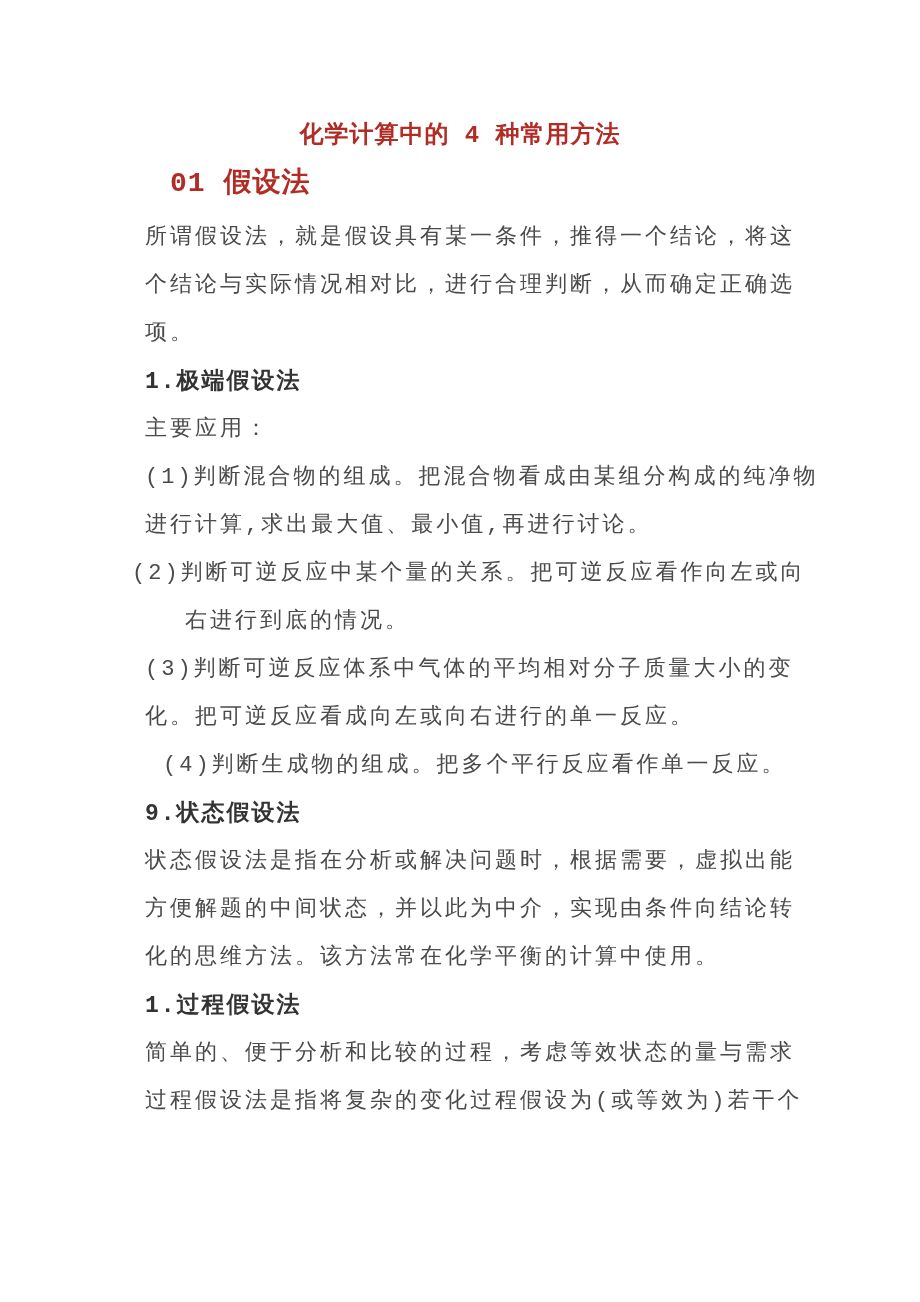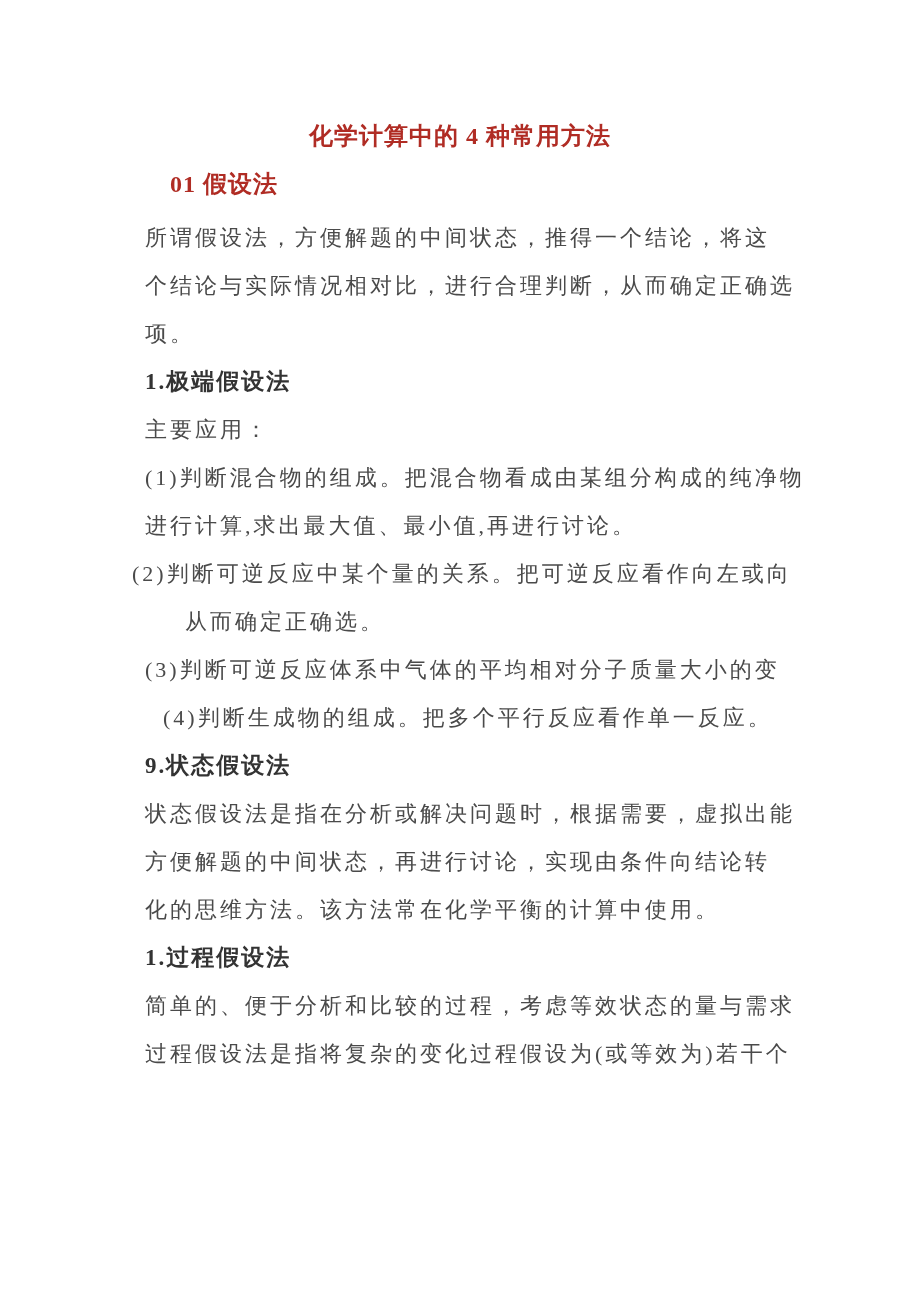--- a/index.html
+++ b/index.html
@@ -12,42 +12,42 @@
     margin: 0;
     padding: 0;
     background: var(--bg);
   }
   .page {
     position: relative;
     width: 920px;
     height: 1302px;
     background: var(--bg);
     overflow: hidden;
-    font-family: Liberation Serif, serif;
+    font-family: Liberation Mono, monospace;
   }
   .content {
     padding: 0 130px 0 145px;
   }
   .doc-title {
     margin-top: 112px;
     margin-left: -15px;
     height: 48px;
     line-height: 48px;
     text-align: center;
     font-size: 24px;
     font-weight: bold;
     letter-spacing: 1px;
     color: var(--red);
     white-space: nowrap;
   }
   .section-heading {
     height: 48px;
     line-height: 48px;
     padding-left: 25px;
-    font-size: 24px;
+    font-size: 28px;
     font-weight: bold;
     letter-spacing: 1px;
     color: var(--red);
     white-space: nowrap;
   }
   .para { margin: 0; }
   .line {
     height: 48px;
     line-height: 48px;
     font-size: 22px;
@@ -71,44 +71,45 @@
 <body>
 
 <div class="page">
   <div class="content">
 
     <div class="doc-title">化学计算中的 4 种常用方法</div>
 
     <div class="section-heading">01 假设法</div>
 
     <div class="para intro">
-      <div class="line">所谓假设法，方便解题的中间状态，推得一个结论，将这</div>
+      <div class="line">所谓假设法，就是假设具有某一条件，推得一个结论，将这</div>
       <div class="line">个结论与实际情况相对比，进行合理判断，从而确定正确选</div>
       <div class="line">项。</div>
     </div>
 
     <div class="para">
       <div class="line heading">1.极端假设法</div>
       <div class="line">主要应用：</div>
 
       <div class="line">(1)判断混合物的组成。把混合物看成由某组分构成的纯净物</div>
       <div class="line">进行计算,求出最大值、最小值,再进行讨论。</div>
 
       <div class="line item2-l1">(2)判断可逆反应中某个量的关系。把可逆反应看作向左或向</div>
-      <div class="line item2-l2">从而确定正确选。</div>
+      <div class="line item2-l2">右进行到底的情况。</div>
 
       <div class="line item3-l1">(3)判断可逆反应体系中气体的平均相对分子质量大小的变</div>
+      <div class="line">化。把可逆反应看成向左或向右进行的单一反应。</div>
 
       <div class="line item4-l1">(4)判断生成物的组成。把多个平行反应看作单一反应。</div>
     </div>
 
     <div class="para">
       <div class="line heading">9.状态假设法</div>
       <div class="line">状态假设法是指在分析或解决问题时，根据需要，虚拟出能</div>
-      <div class="line">方便解题的中间状态，再进行讨论，实现由条件向结论转</div>
+      <div class="line">方便解题的中间状态，并以此为中介，实现由条件向结论转</div>
       <div class="line">化的思维方法。该方法常在化学平衡的计算中使用。</div>
     </div>
 
     <div class="para">
       <div class="line heading">1.过程假设法</div>
       <div class="line">简单的、便于分析和比较的过程，考虑等效状态的量与需求</div>
       <div class="line">过程假设法是指将复杂的变化过程假设为(或等效为)若干个</div>
     </div>
 
   </div>

